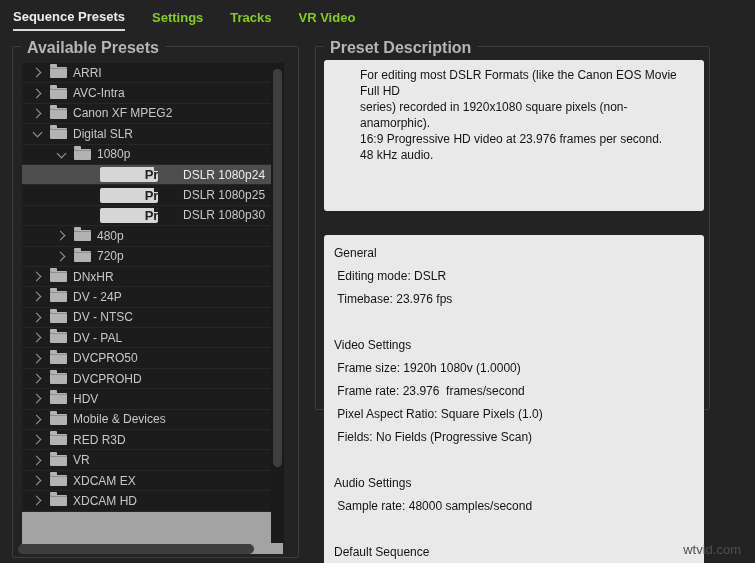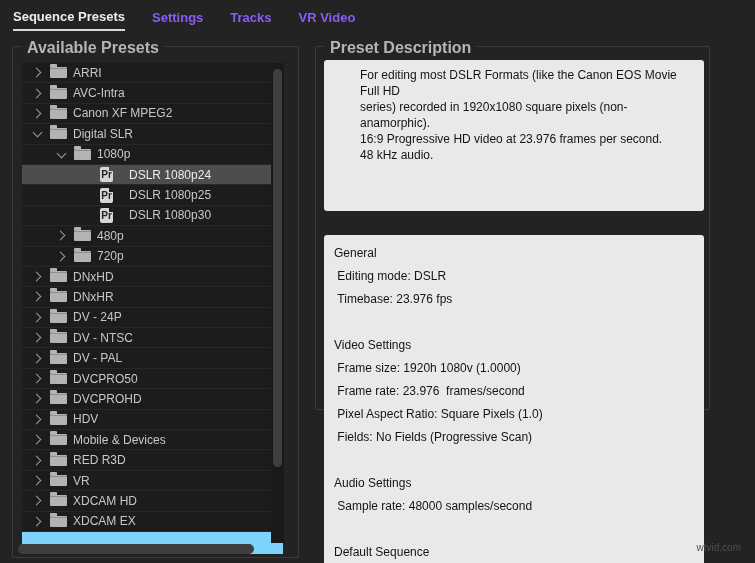--- a/index.html
+++ b/index.html
@@ -4,68 +4,68 @@
 <style>
   html,body{margin:0;padding:0;background:#161616;}
   .app{
     position:relative;width:755px;height:563px;background:#232323;
     font-family:"Liberation Sans",sans-serif;overflow:hidden;
     -webkit-font-smoothing:antialiased;
   }
   
   .tabbar{position:absolute;left:0;top:0;width:100%;height:32px;display:flex;
     align-items:center;padding:8px 12px 0 13px;box-sizing:border-box;gap:27px;}
-  .tab{font-size:13px;font-weight:700;color:#8b5cf6;cursor:default;}
+  .tab{font-size:13px;font-weight:700;color:#84cc16;cursor:default;}
   .tab .tab-label{display:inline-block;padding-bottom:5px;}
   .tab.active{color:#ececec;}
   .tab.active .tab-label{border-bottom:2px solid #d8d8d8;}
   
   .group{position:absolute;border:1px solid #3c3c3c;border-radius:2px;box-sizing:border-box;}
   .group-title{position:absolute;top:-8px;left:8px;background:#232323;padding:0 6px;
     font-size:16px;font-weight:700;color:#b5b5b5;white-space:nowrap;}
   .left-group{left:12px;top:46px;width:287px;height:512px;}
   .right-group{left:315px;top:46px;width:395px;height:364px;}
   
   .tree{position:absolute;left:9px;top:16px;width:261px;bottom:3px;
-    background:#7dd3fc;overflow:hidden;}
+    background:#a3a3a3;overflow:hidden;}
   .tree-row{--rowbg:#1c1c1c;display:flex;align-items:center;height:20.4px;
     box-sizing:border-box;border-bottom:1px solid #272727;background:var(--rowbg);
     font-size:12px;color:#c7c7c7;white-space:nowrap;cursor:default;}
   .tree-row.selected{--rowbg:#4d4d4d;color:#ececec;}
   .lvl1{padding-left:8px;}
   .lvl2{padding-left:32px;}
   .lvl3{padding-left:78px;}
   .chevbox{width:14px;height:14px;display:flex;align-items:center;justify-content:center;flex:none;margin-right:6px;}
   .chev{width:6px;height:6px;border-right:1.5px solid #9c9c9c;border-bottom:1.5px solid #9c9c9c;display:block;}
   .chev.right{transform:rotate(-45deg);margin-left:-2px;}
   .chev.down{transform:rotate(45deg);margin-top:-2px;}
   .folder{width:17px;height:11px;background:#b3b3b3;border-radius:1px;position:relative;flex:none;margin-right:6px;}
   .folder::before{content:"";position:absolute;top:-3px;left:0;width:7px;height:3px;
     background:#b3b3b3;border-radius:1px 1px 0 0;}
   .folder::after{content:"";position:absolute;top:1px;left:0;width:100%;height:1px;background:#8f8f8f;}
   .pricon{width:13px;height:15px;background:#d6d6d6;border-radius:2px;position:relative;flex:none;
-    margin-right:16px;display:flex;align-items:center;justify-content:center;
-    font-size:10px;font-weight:700;color:#222;overflow:hidden;}
+    margin-right:25px;display:flex;align-items:center;justify-content:center;
+    font-size:13px;font-weight:700;color:#222;overflow:hidden;padding-left:45px;}
   .pricon::after{content:"";position:absolute;top:0;right:0;width:0;height:0;
     border-style:solid;border-width:4px 4px 0 0;
     border-color:var(--rowbg,#1c1c1c) var(--rowbg,#1c1c1c) transparent transparent;}
   .tlabel{overflow:hidden;text-overflow:clip;}
   
   .vscroll{position:absolute;right:14px;top:16px;width:13px;bottom:14px;background:#1a1a1a;}
   .vthumb{position:absolute;left:2px;top:6px;width:9px;height:398px;border-radius:5px;background:#3e3e3e;}
   .hscroll{position:absolute;left:5px;top:497px;height:11px;width:278px;background:transparent;}
   .hthumb{position:absolute;left:0;top:0;width:236px;height:10px;border-radius:5px;background:#3e3e3e;}
   
   .desc-box{position:absolute;left:8px;width:380px;background:#e9e9e9;border-radius:3px;
     box-sizing:border-box;padding:7px 10px;font-size:12px;color:#141414;
     white-space:pre-wrap;overflow:hidden;}
   .summary-box{top:13px;height:151px;line-height:16px;padding-left:36px;}
   .details-box{top:188px;height:331px;line-height:23px;}
   
-  .watermark{position:absolute;right:14px;top:542px;font-size:10px;color:#4f4f4f;z-index:5;}
+  .watermark{position:absolute;right:14px;top:542px;font-size:13px;color:#4f4f4f;z-index:5;}
 </style>
 </head>
 <body>
 
 <div class="app">
 
   <nav class="tabbar">
     <div class="tab active">
       <span class="tab-label">Sequence Presets</span>
     </div>
@@ -142,27 +142,20 @@
             <span class="chev right"></span>
           </span>
           <span class="folder"></span>
           <span class="tlabel">720p</span>
         </div>
         <div class="tree-row lvl1">
           <span class="chevbox">
             <span class="chev right"></span>
           </span>
           <span class="folder"></span>
-          <span class="tlabel">DNxHD</span>
-        </div>
-        <div class="tree-row lvl1">
-          <span class="chevbox">
-            <span class="chev right"></span>
-          </span>
-          <span class="folder"></span>
           <span class="tlabel">DNxHR</span>
         </div>
         <div class="tree-row lvl1">
           <span class="chevbox">
             <span class="chev right"></span>
           </span>
           <span class="folder"></span>
           <span class="tlabel">DV - 24P</span>
         </div>
         <div class="tree-row lvl1">
@@ -219,28 +212,28 @@
             <span class="chev right"></span>
           </span>
           <span class="folder"></span>
           <span class="tlabel">VR</span>
         </div>
         <div class="tree-row lvl1">
           <span class="chevbox">
             <span class="chev right"></span>
           </span>
           <span class="folder"></span>
+          <span class="tlabel">XDCAM EX</span>
+        </div>
+        <div class="tree-row lvl1">
+          <span class="chevbox">
+            <span class="chev right"></span>
+          </span>
+          <span class="folder"></span>
           <span class="tlabel">XDCAM HD</span>
-        </div>
-        <div class="tree-row lvl1">
-          <span class="chevbox">
-            <span class="chev right"></span>
-          </span>
-          <span class="folder"></span>
-          <span class="tlabel">XDCAM EX</span>
         </div>
       </div>
     <div class="vscroll">
       <div class="vthumb"></div>
     </div>
     <div class="hscroll">
       <div class="hthumb"></div>
     </div>
   </section>
 

